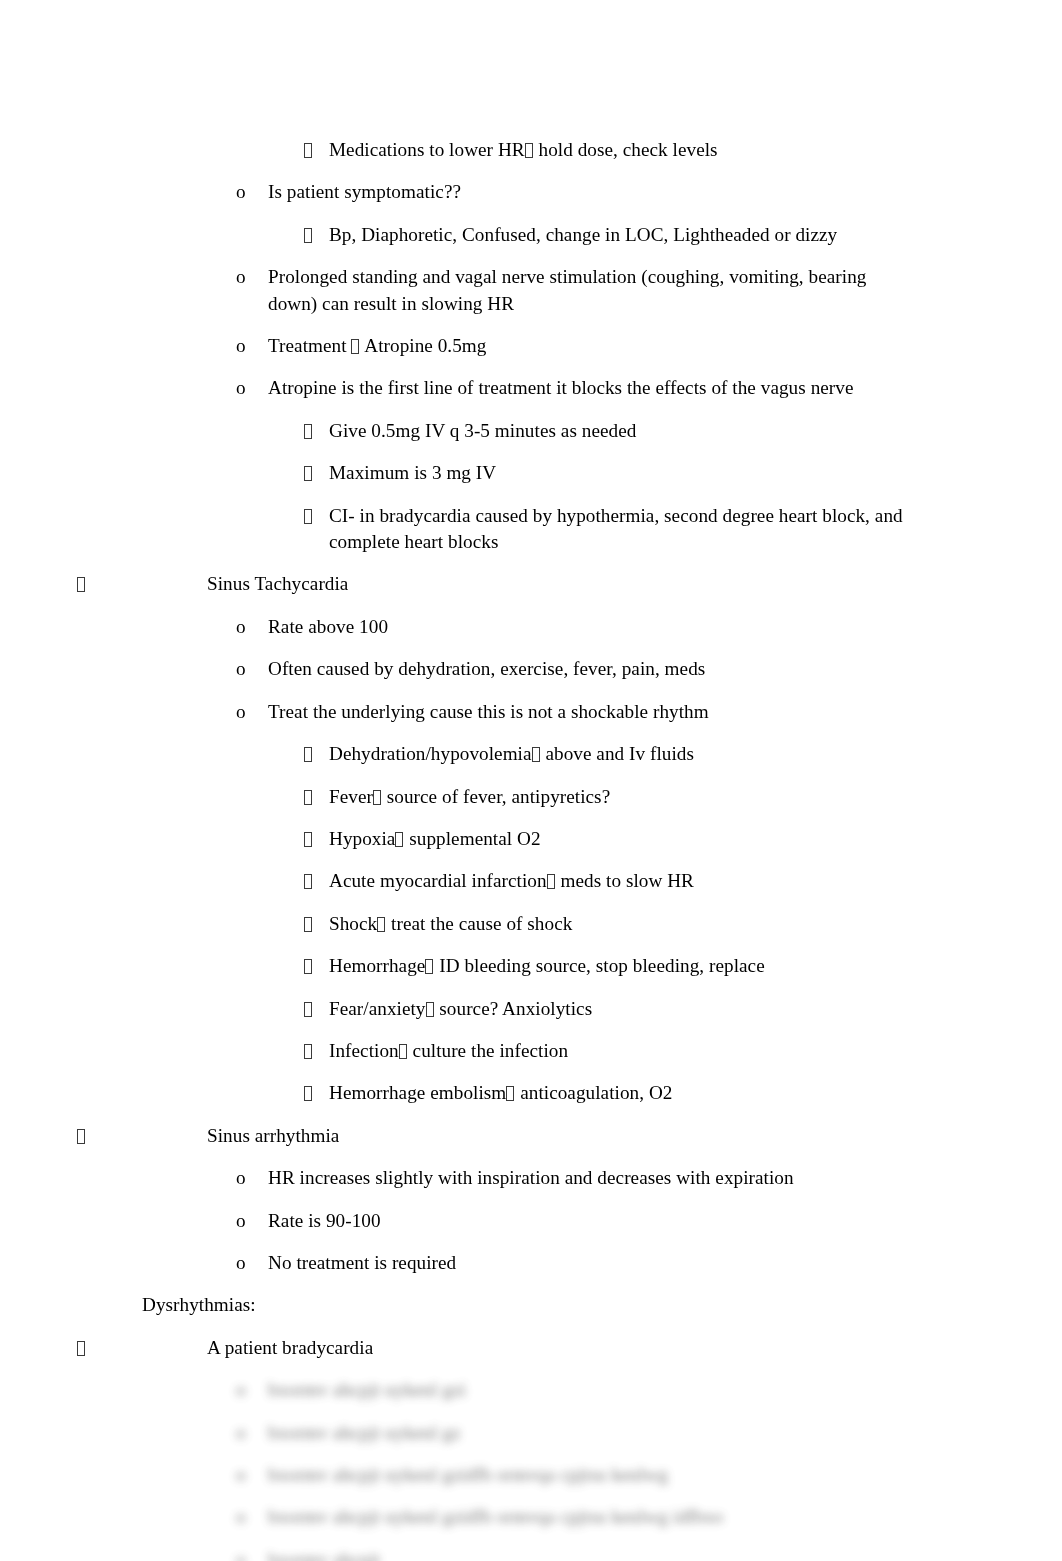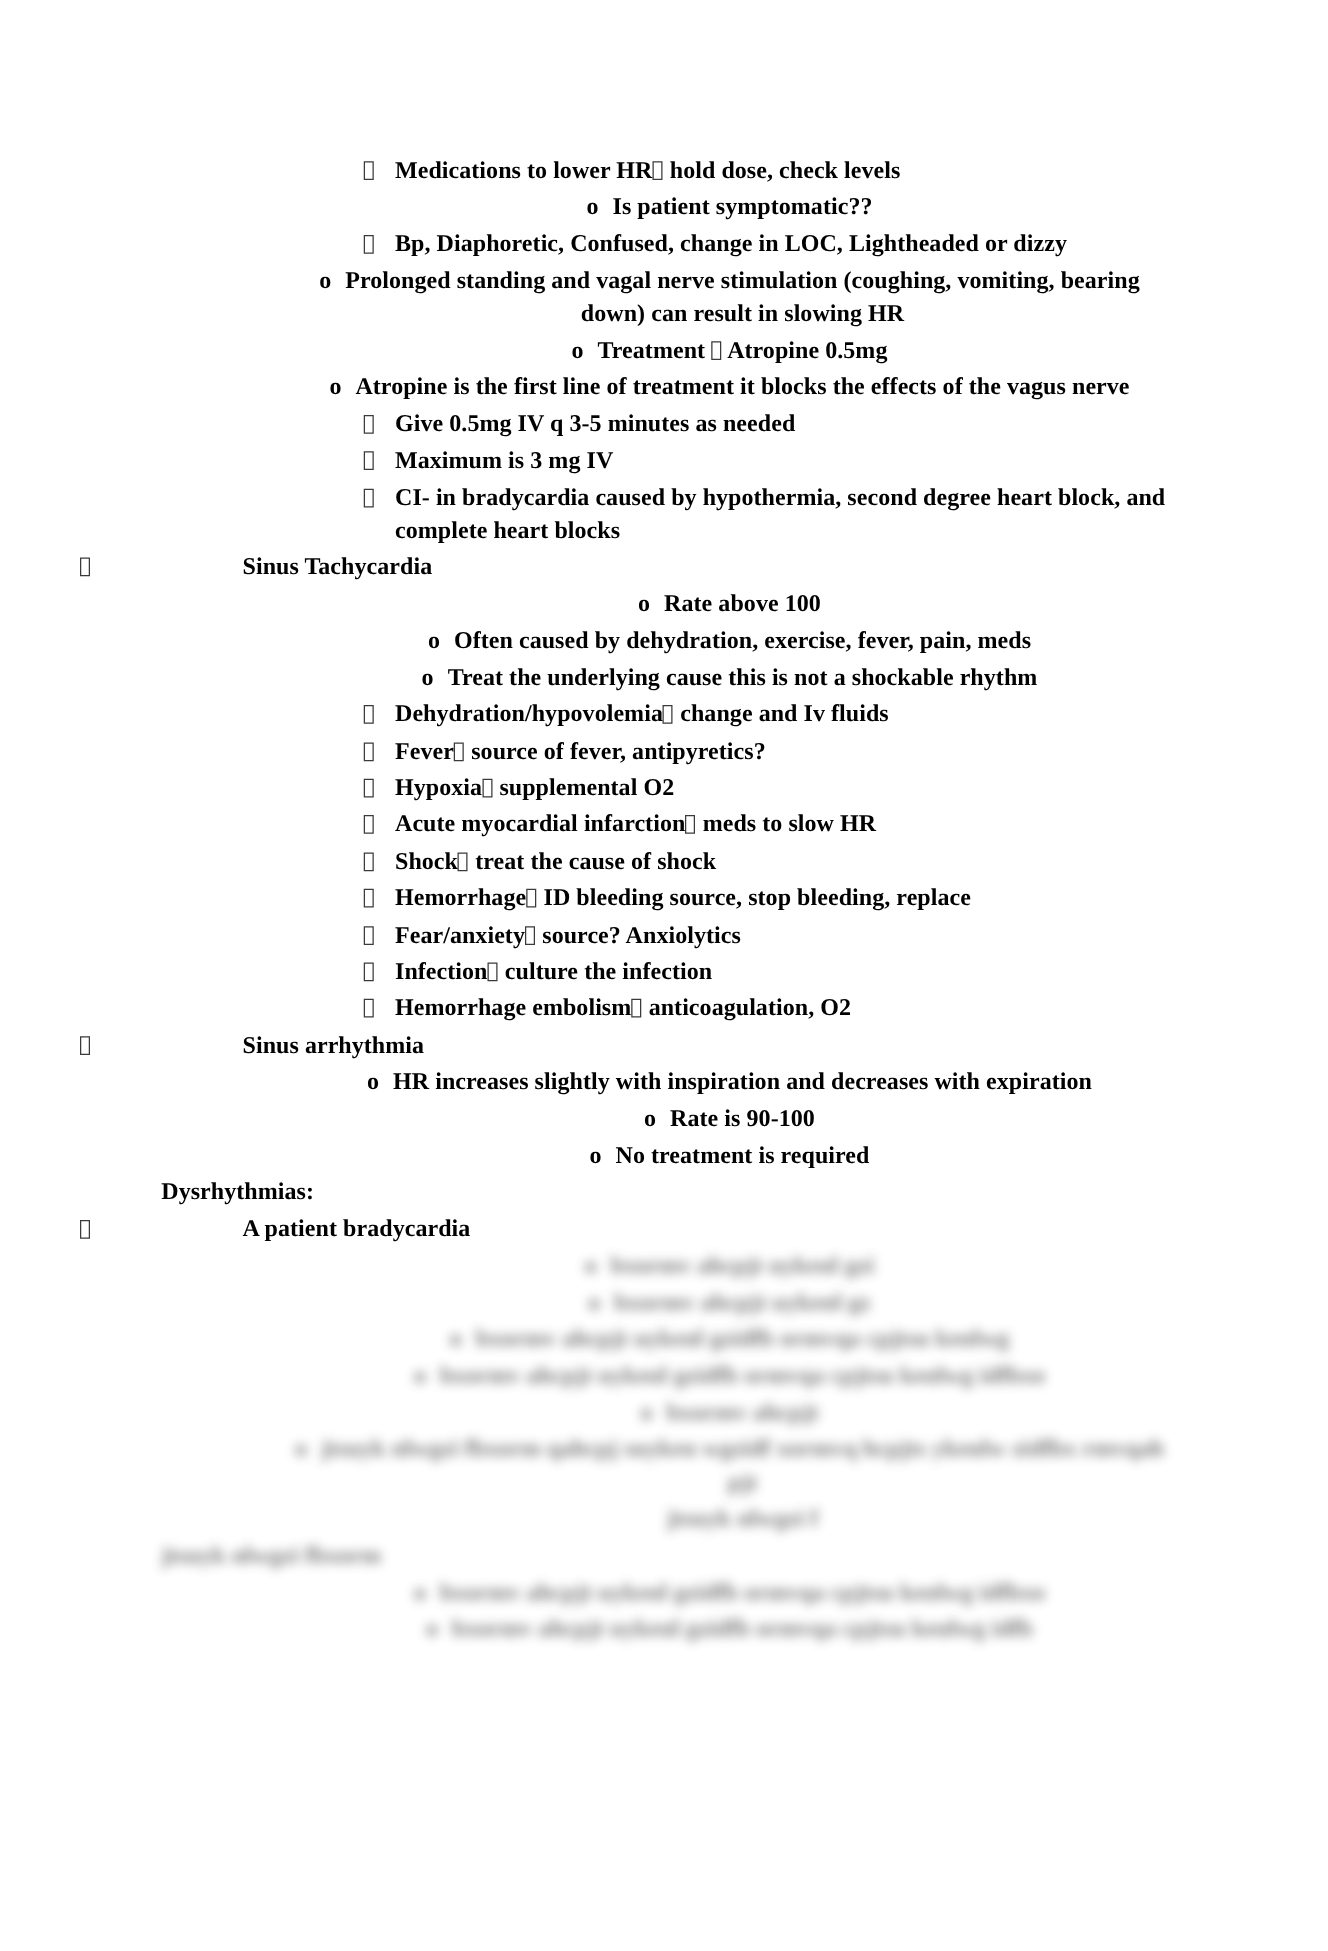--- a/index.html
+++ b/index.html
@@ -25,36 +25,34 @@
     left: 126px;
     top: 121px;
     width: 810px;
   }
   .line {
     position: relative;
     font-size: 19.2px;
     line-height: 26.4px;
     letter-spacing: 0.05px;
     white-space: normal;
-    margin: 3px;
+    margin: 16px;
     padding: 0;
-    font-weight: bold;
   }
   
   .lvl0 {                       
     padding-left: 0;
   }
   .lvl1 {                       
     padding-left: 65px;
     text-indent: -65px;
   }
   .lvl2 {                       
     padding-left: 126px;
     text-indent: -126px;
-    text-align: center;
   }
   .lvl3 {                       
     padding-left: 187px;
     text-indent: -187px;
   }
   
   .mk {
     display: inline-block;
     font-family: "Liberation Serif", "DejaVu Serif", serif;
   }
@@ -102,21 +100,21 @@
       <div class="line lvl2" id="prolonged-standing-vagal"><span class="mk"><span class="olist">o</span></span><span>Prolonged standing and vagal nerve stimulation (coughing, vomiting, bearing down) can result in slowing HR</span></div>
       <div class="line lvl2" id="treatment-atropine"><span class="mk"><span class="olist">o</span></span><span>Treatment </span><span class="tofu tofu-inline"></span><span>  Atropine 0.5mg</span></div>
       <div class="line lvl2" id="atropine-first-line"><span class="mk"><span class="olist">o</span></span><span>Atropine is the first line of treatment it blocks the effects of the vagus nerve</span></div>
       <div class="line lvl3" id="atropine-dose"><span class="mk"><span class="tofu"></span></span><span>Give 0.5mg IV q 3-5 minutes as needed</span></div>
       <div class="line lvl3" id="atropine-max"><span class="mk"><span class="tofu"></span></span><span>Maximum is 3 mg IV</span></div>
       <div class="line lvl3" id="atropine-contraindications"><span class="mk"><span class="tofu"></span></span><span>CI- in bradycardia caused by hypothermia, second degree heart block, and complete heart blocks</span></div>
       <div class="line lvl1" id="sinus-tachycardia"><span class="mk"><span class="tofu"></span></span><span>Sinus Tachycardia</span></div>
       <div class="line lvl2" id="tachy-rate"><span class="mk"><span class="olist">o</span></span><span>Rate above 100</span></div>
       <div class="line lvl2" id="tachy-causes"><span class="mk"><span class="olist">o</span></span><span>Often caused by dehydration, exercise, fever, pain, meds</span></div>
       <div class="line lvl2" id="tachy-treat-underlying"><span class="mk"><span class="olist">o</span></span><span>Treat the underlying cause this is not a shockable rhythm</span></div>
-      <div class="line lvl3" id="cause-dehydration"><span class="mk"><span class="tofu"></span></span><span>Dehydration/hypovolemia</span><span class="tofu tofu-inline"></span><span> change and Iv fluids</span></div>
+      <div class="line lvl3" id="cause-dehydration"><span class="mk"><span class="tofu"></span></span><span>Dehydration/hypovolemia</span><span class="tofu tofu-inline"></span><span> above and Iv fluids</span></div>
       <div class="line lvl3" id="cause-fever"><span class="mk"><span class="tofu"></span></span><span>Fever</span><span class="tofu tofu-inline"></span><span> source of fever, antipyretics?</span></div>
       <div class="line lvl3" id="cause-hypoxia"><span class="mk"><span class="tofu"></span></span><span>Hypoxia</span><span class="tofu tofu-inline"></span><span> supplemental O2</span></div>
       <div class="line lvl3" id="cause-mi"><span class="mk"><span class="tofu"></span></span><span>Acute myocardial infarction</span><span class="tofu tofu-inline"></span><span>  meds to slow HR</span></div>
       <div class="line lvl3" id="cause-shock"><span class="mk"><span class="tofu"></span></span><span>Shock</span><span class="tofu tofu-inline"></span><span> treat the cause of shock</span></div>
       <div class="line lvl3" id="cause-hemorrhage"><span class="mk"><span class="tofu"></span></span><span>Hemorrhage</span><span class="tofu tofu-inline"></span><span> ID bleeding source, stop bleeding, replace</span></div>
       <div class="line lvl3" id="cause-fear-anxiety"><span class="mk"><span class="tofu"></span></span><span>Fear/anxiety</span><span class="tofu tofu-inline"></span><span> source? Anxiolytics</span></div>
       <div class="line lvl3" id="cause-infection"><span class="mk"><span class="tofu"></span></span><span>Infection</span><span class="tofu tofu-inline"></span><span> culture the infection</span></div>
       <div class="line lvl3" id="cause-pulmonary-embolism"><span class="mk"><span class="tofu"></span></span><span>Hemorrhage embolism</span><span class="tofu tofu-inline"></span><span>  anticoagulation, O2</span></div>
       <div class="line lvl1" id="sinus-arrhythmia"><span class="mk"><span class="tofu"></span></span><span>Sinus arrhythmia</span></div>
       <div class="line lvl2" id="arrhythmia-inspiration"><span class="mk"><span class="olist">o</span></span><span>HR increases slightly with inspiration and decreases with expiration</span></div>

